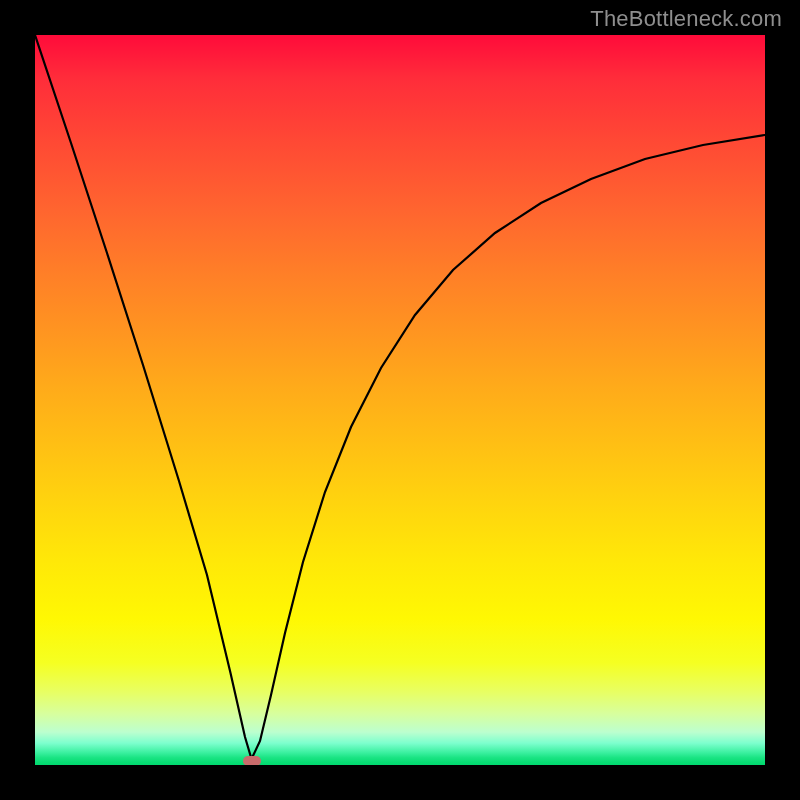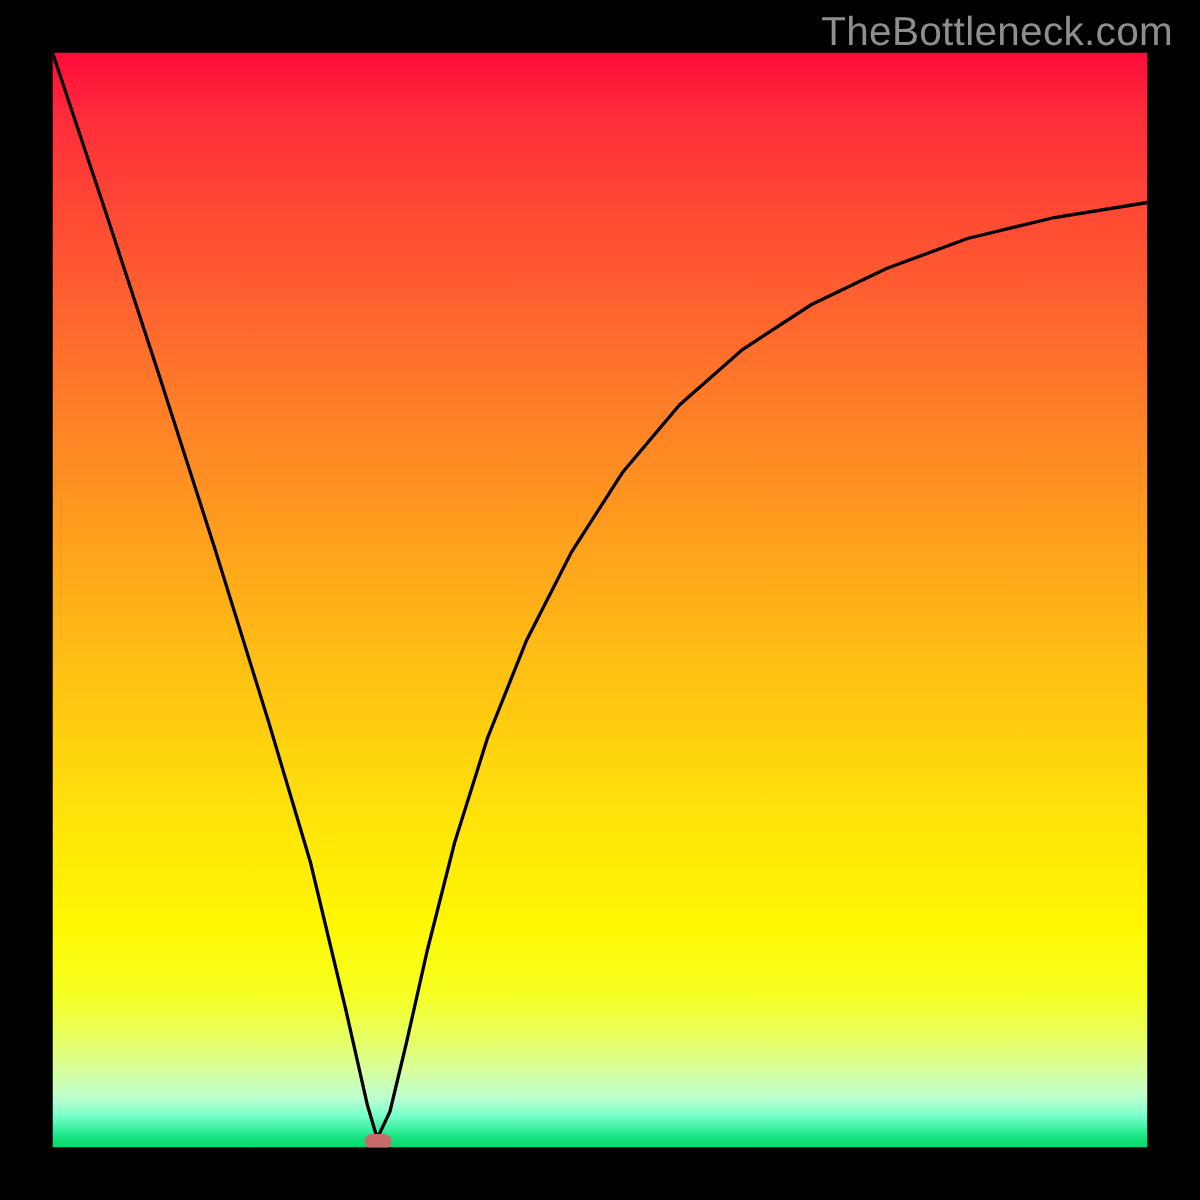--- a/index.html
+++ b/index.html
@@ -65,21 +65,21 @@
     height: 10px;
     border-radius: 5px;
     background: #c86b6b;
     transform: translate(-50%, -50%);
   }
   .watermark {
     position: absolute;
     top: 6px;
     right: 18px;
     color: #8e8e8e;
-    font-size: 27px;
+    font-size: 22px;
     font-weight: 500;
     letter-spacing: 0.2px;
   }
 </style>
 </head>
 <body>
 
 <div class="frame">
   <div class="watermark">TheBottleneck.com</div>
 

